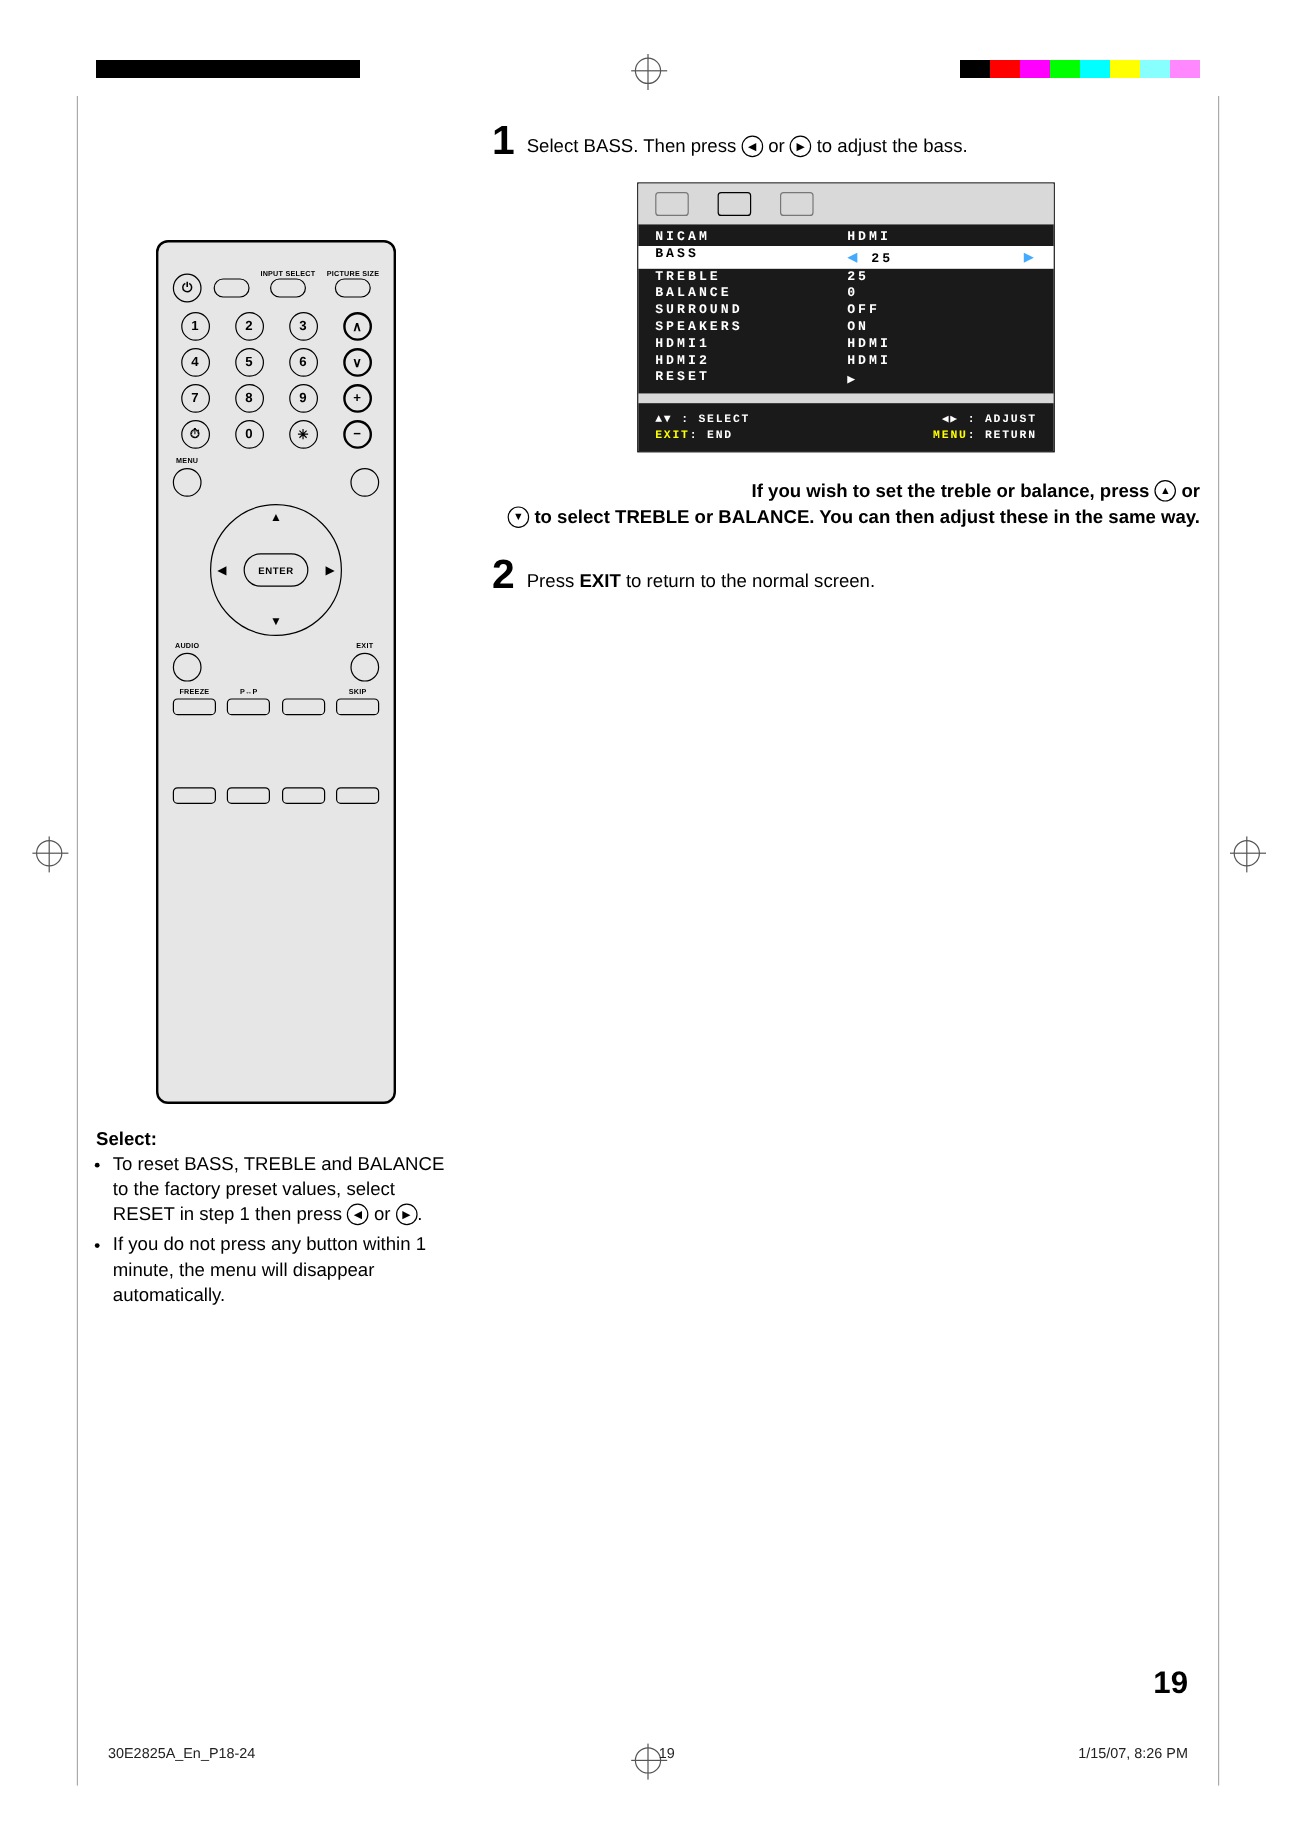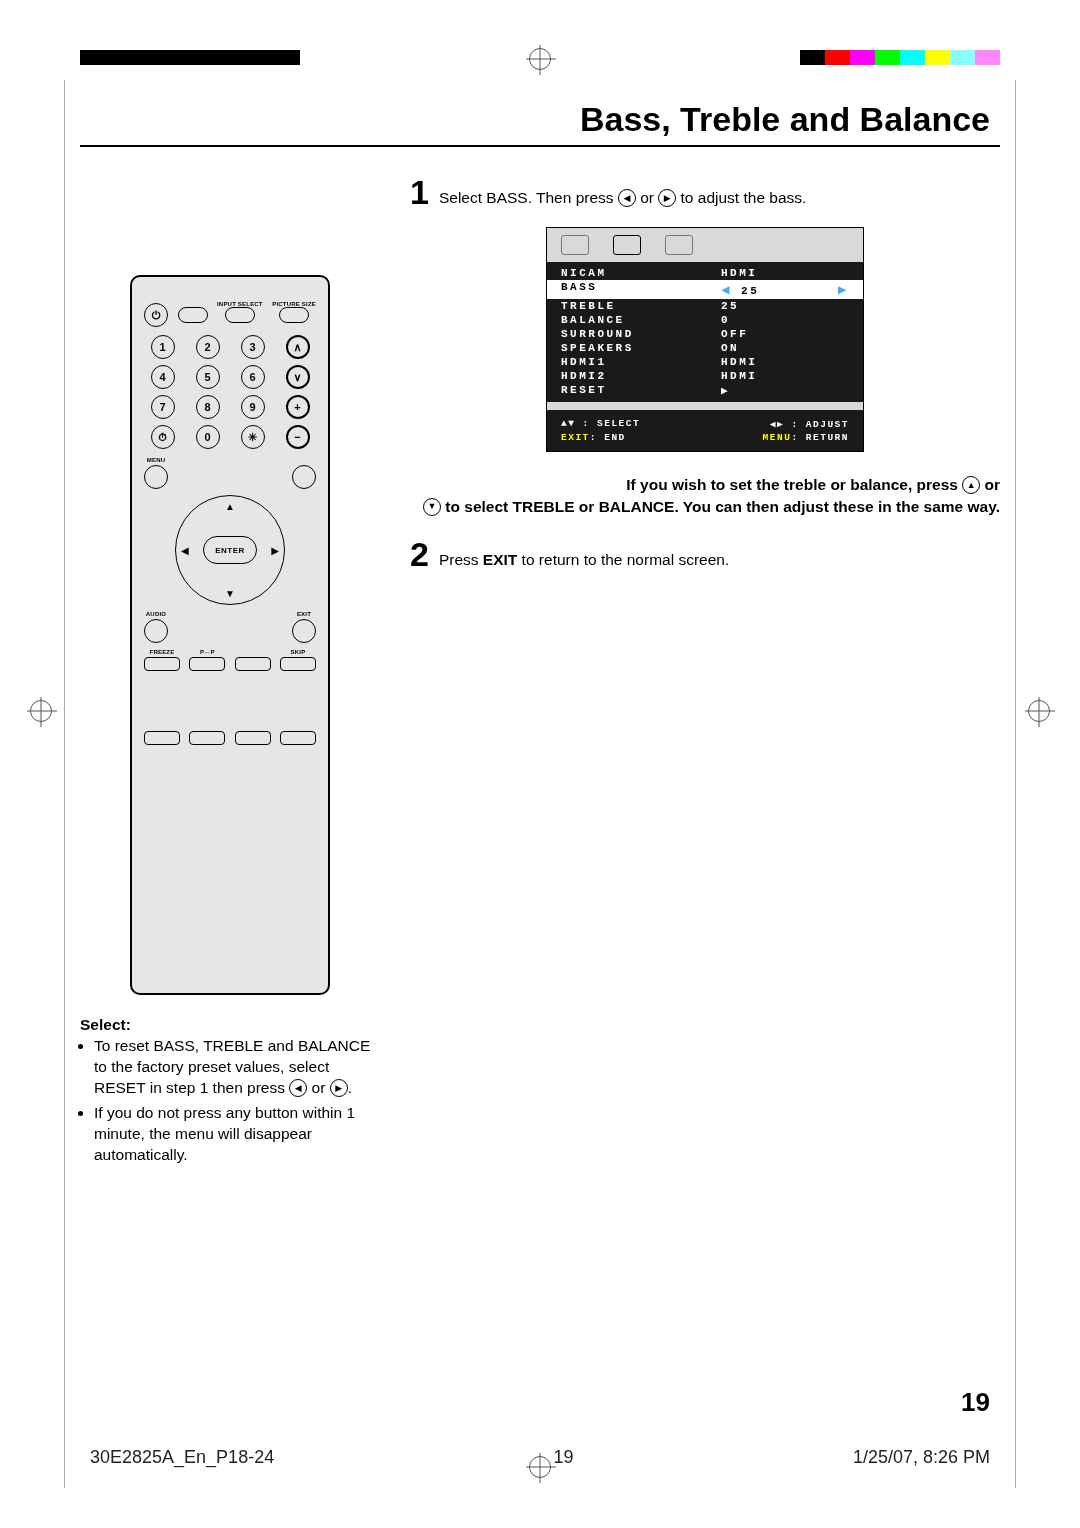--- a/index.html
+++ b/index.html
@@ -121,21 +121,21 @@
   .step-text { font-size:15.5px; padding-top:12px; line-height:1.4; }
   .step-text b { font-weight:bold; }
   .nav-icon {
     display:inline-flex; width:18px; height:18px; border:1.3px solid #000; border-radius:50%;
     align-items:center; justify-content:center; font-size:9px; vertical-align:middle;
     position:relative; top:-1px;
   }
 
   
   .osd {
-    width: 318px; border:1px solid #000; margin: 0 auto 22px auto;
+    width: 348px; border:1px solid #000; margin: 0 auto 22px auto;
     font-family: "Courier New", monospace;
     font-size: 11px;
     letter-spacing: 2.5px;
     font-weight:bold;
   }
   .osd-top {
     background:#d9d9d9; height:34px; display:flex; align-items:center; gap:24px;
     padding:0 14px;
   }
   .osd-icon { width:28px; height:20px; border:1.5px solid #777; border-radius:3px; position:relative; }
@@ -155,21 +155,21 @@
   }
 
   
   .page-number {
     position:absolute; right: 90px; bottom: 110px;
     font-size: 26px; font-weight:bold;
   }
   .doc-footer {
     position:absolute; left:90px; right:90px; bottom:60px;
     display:flex; justify-content:space-between;
-    font-size:18px; color:#222;
+    font-size:12px; color:#222;
   }
 </style>
 </head>
 <body>
 
 <div class="reg-top-left">
   <span class="reg-bar"></span>
 </div>
 <div class="reg-top-right" id="colorbar-right">
     <span class="reg-square" style="background: rgb(0, 0, 0);"></span>
@@ -182,21 +182,20 @@
     <span class="reg-square" style="background: rgb(255, 136, 255);"></span>
   </div>
 <div class="crosshair top"></div>
 <div class="crosshair mid-left"></div>
 <div class="crosshair mid-right"></div>
 <div class="crosshair bottom"></div>
 <div class="guideline-v" style="left:64px; top:80px; bottom:40px;"></div>
 <div class="guideline-v" style="right:64px; top:80px; bottom:40px;"></div>
 
 <div class="page">
-  <h1 class="page-title">Bass, Treble and Balance</h1>
 
   <div class="content">
 
     <div class="left-col">
       <div class="remote">
         <div class="row">
           <div style="display:flex;flex-direction:column;align-items:center">
               <div class="lbl">&nbsp;</div>
               <div class="btn-round">⏻</div>
             </div>
@@ -378,14 +377,14 @@
       </div>
     </div>
   </div>
 </div>
 
 <div class="page-number">19</div>
 
 <div class="doc-footer">
   <span>30E2825A_En_P18-24</span>
   <span>19</span>
-  <span>1/25/07, 8:26 PM</span>
+  <span>1/15/07, 8:26 PM</span>
 </div>
 
 </body></html>

